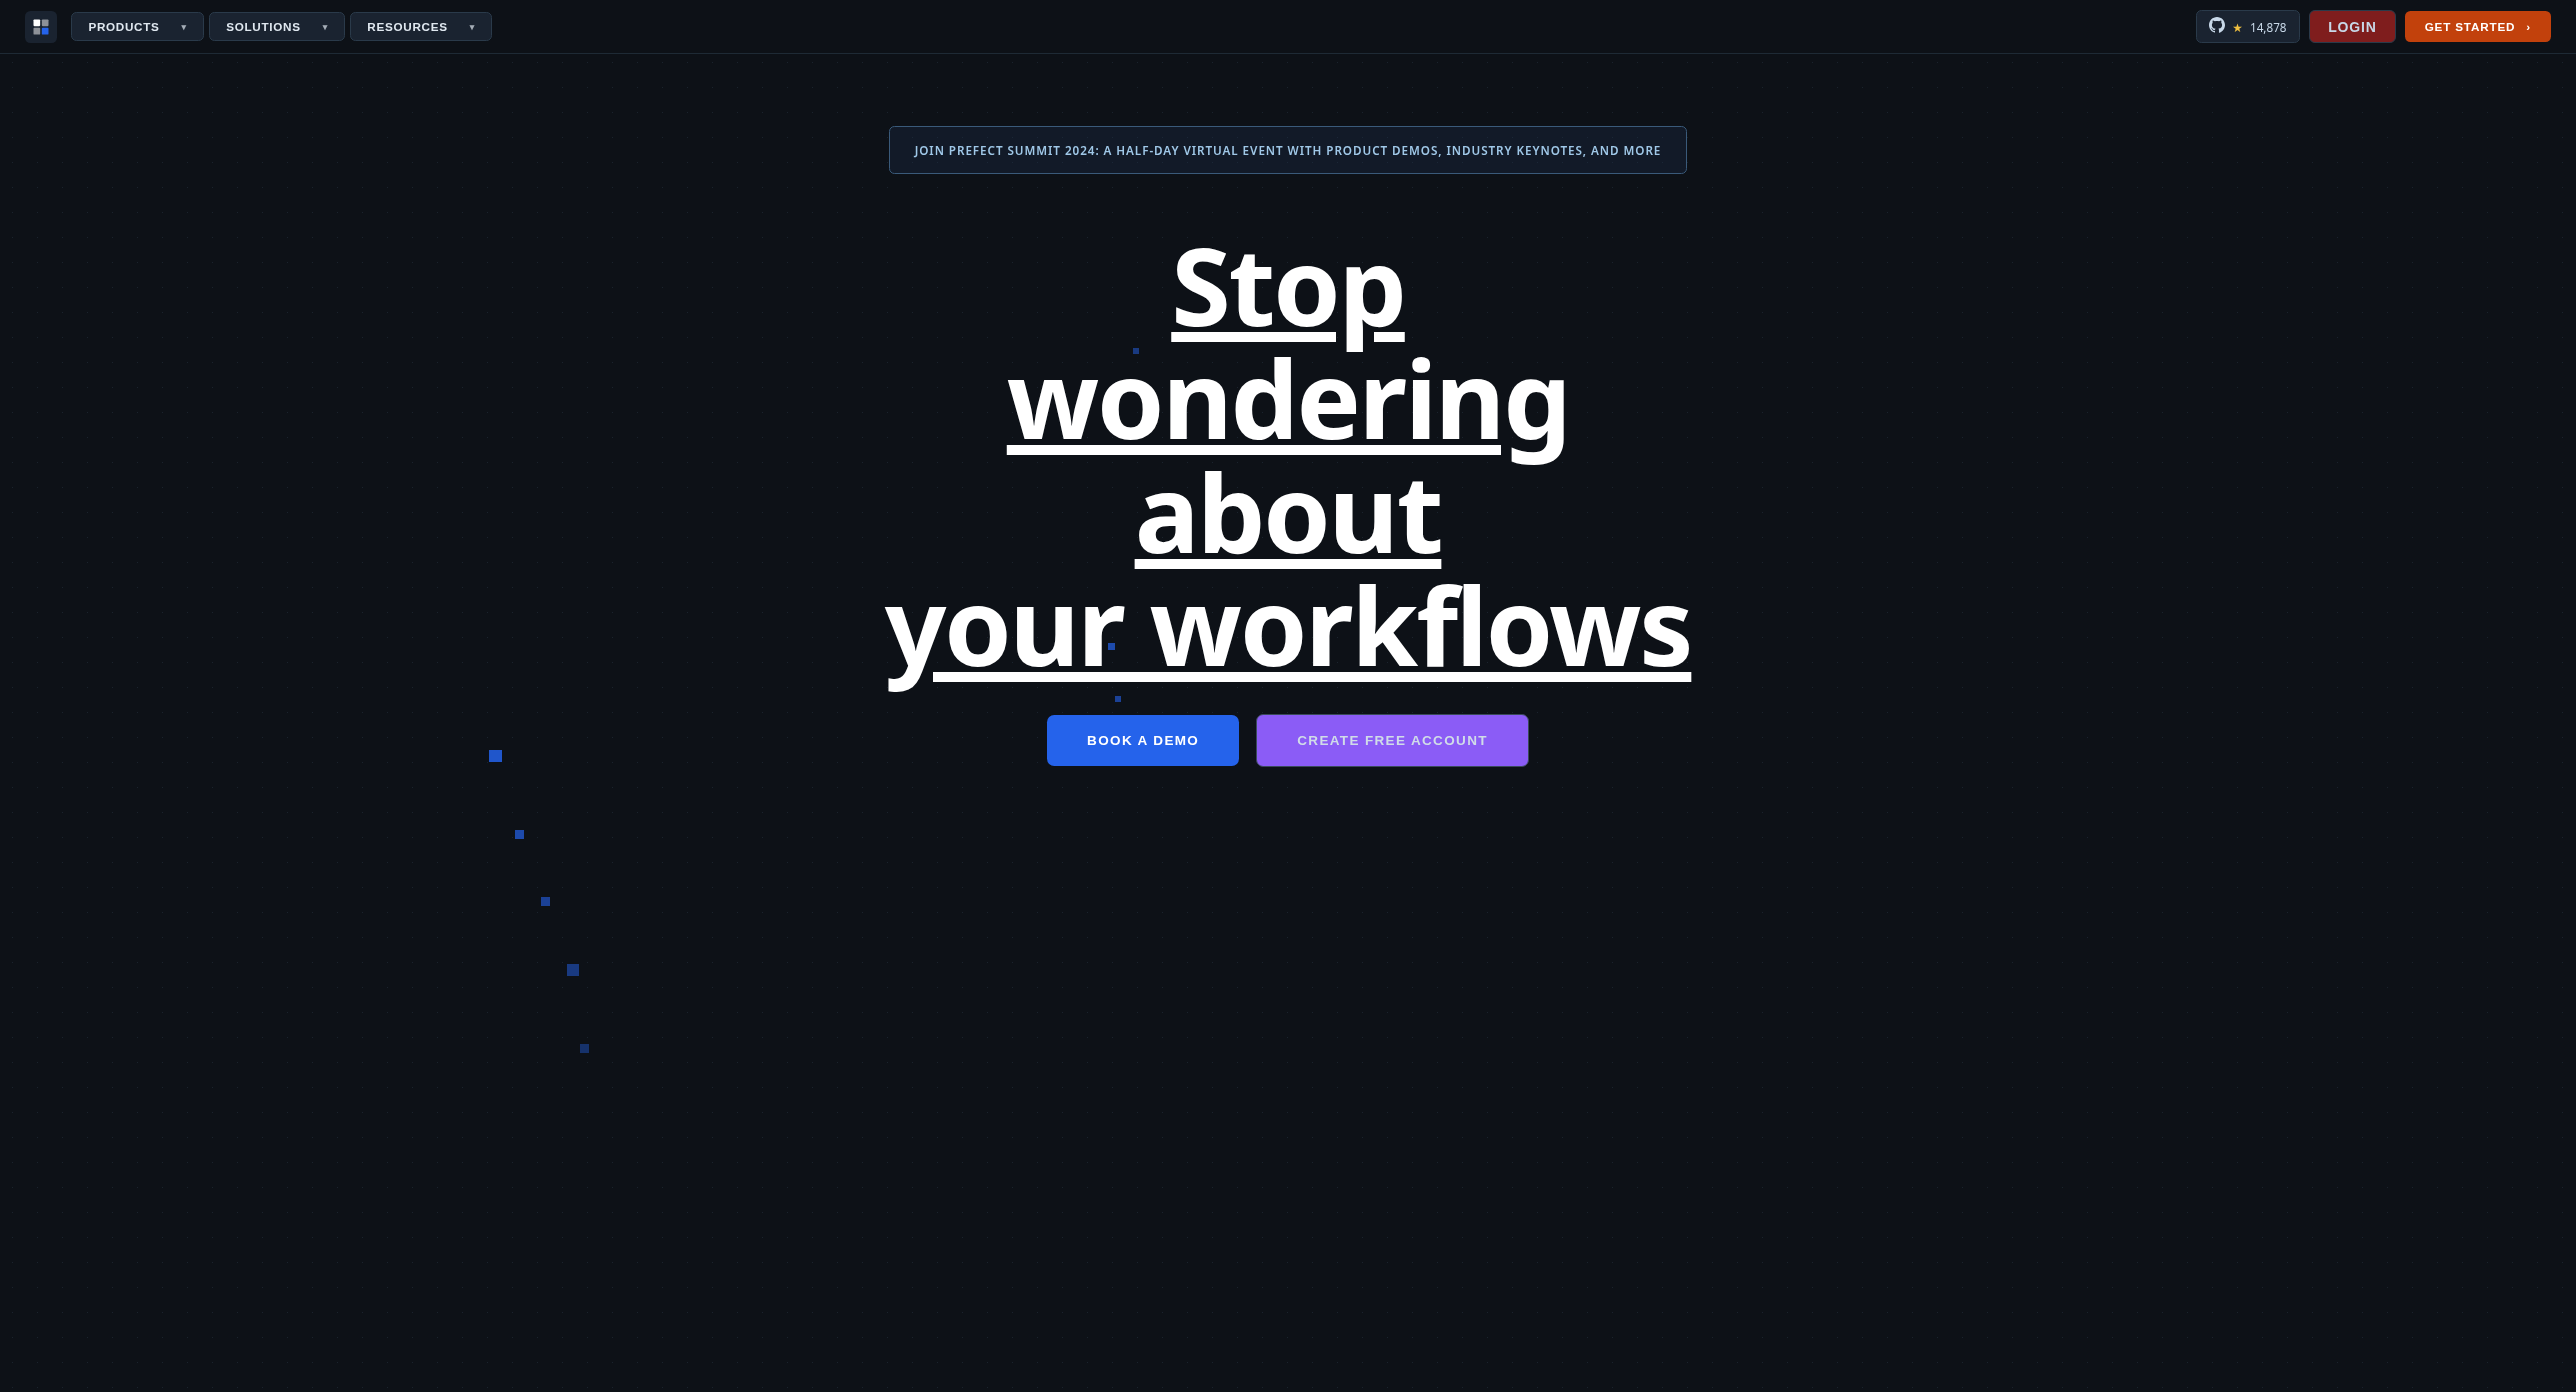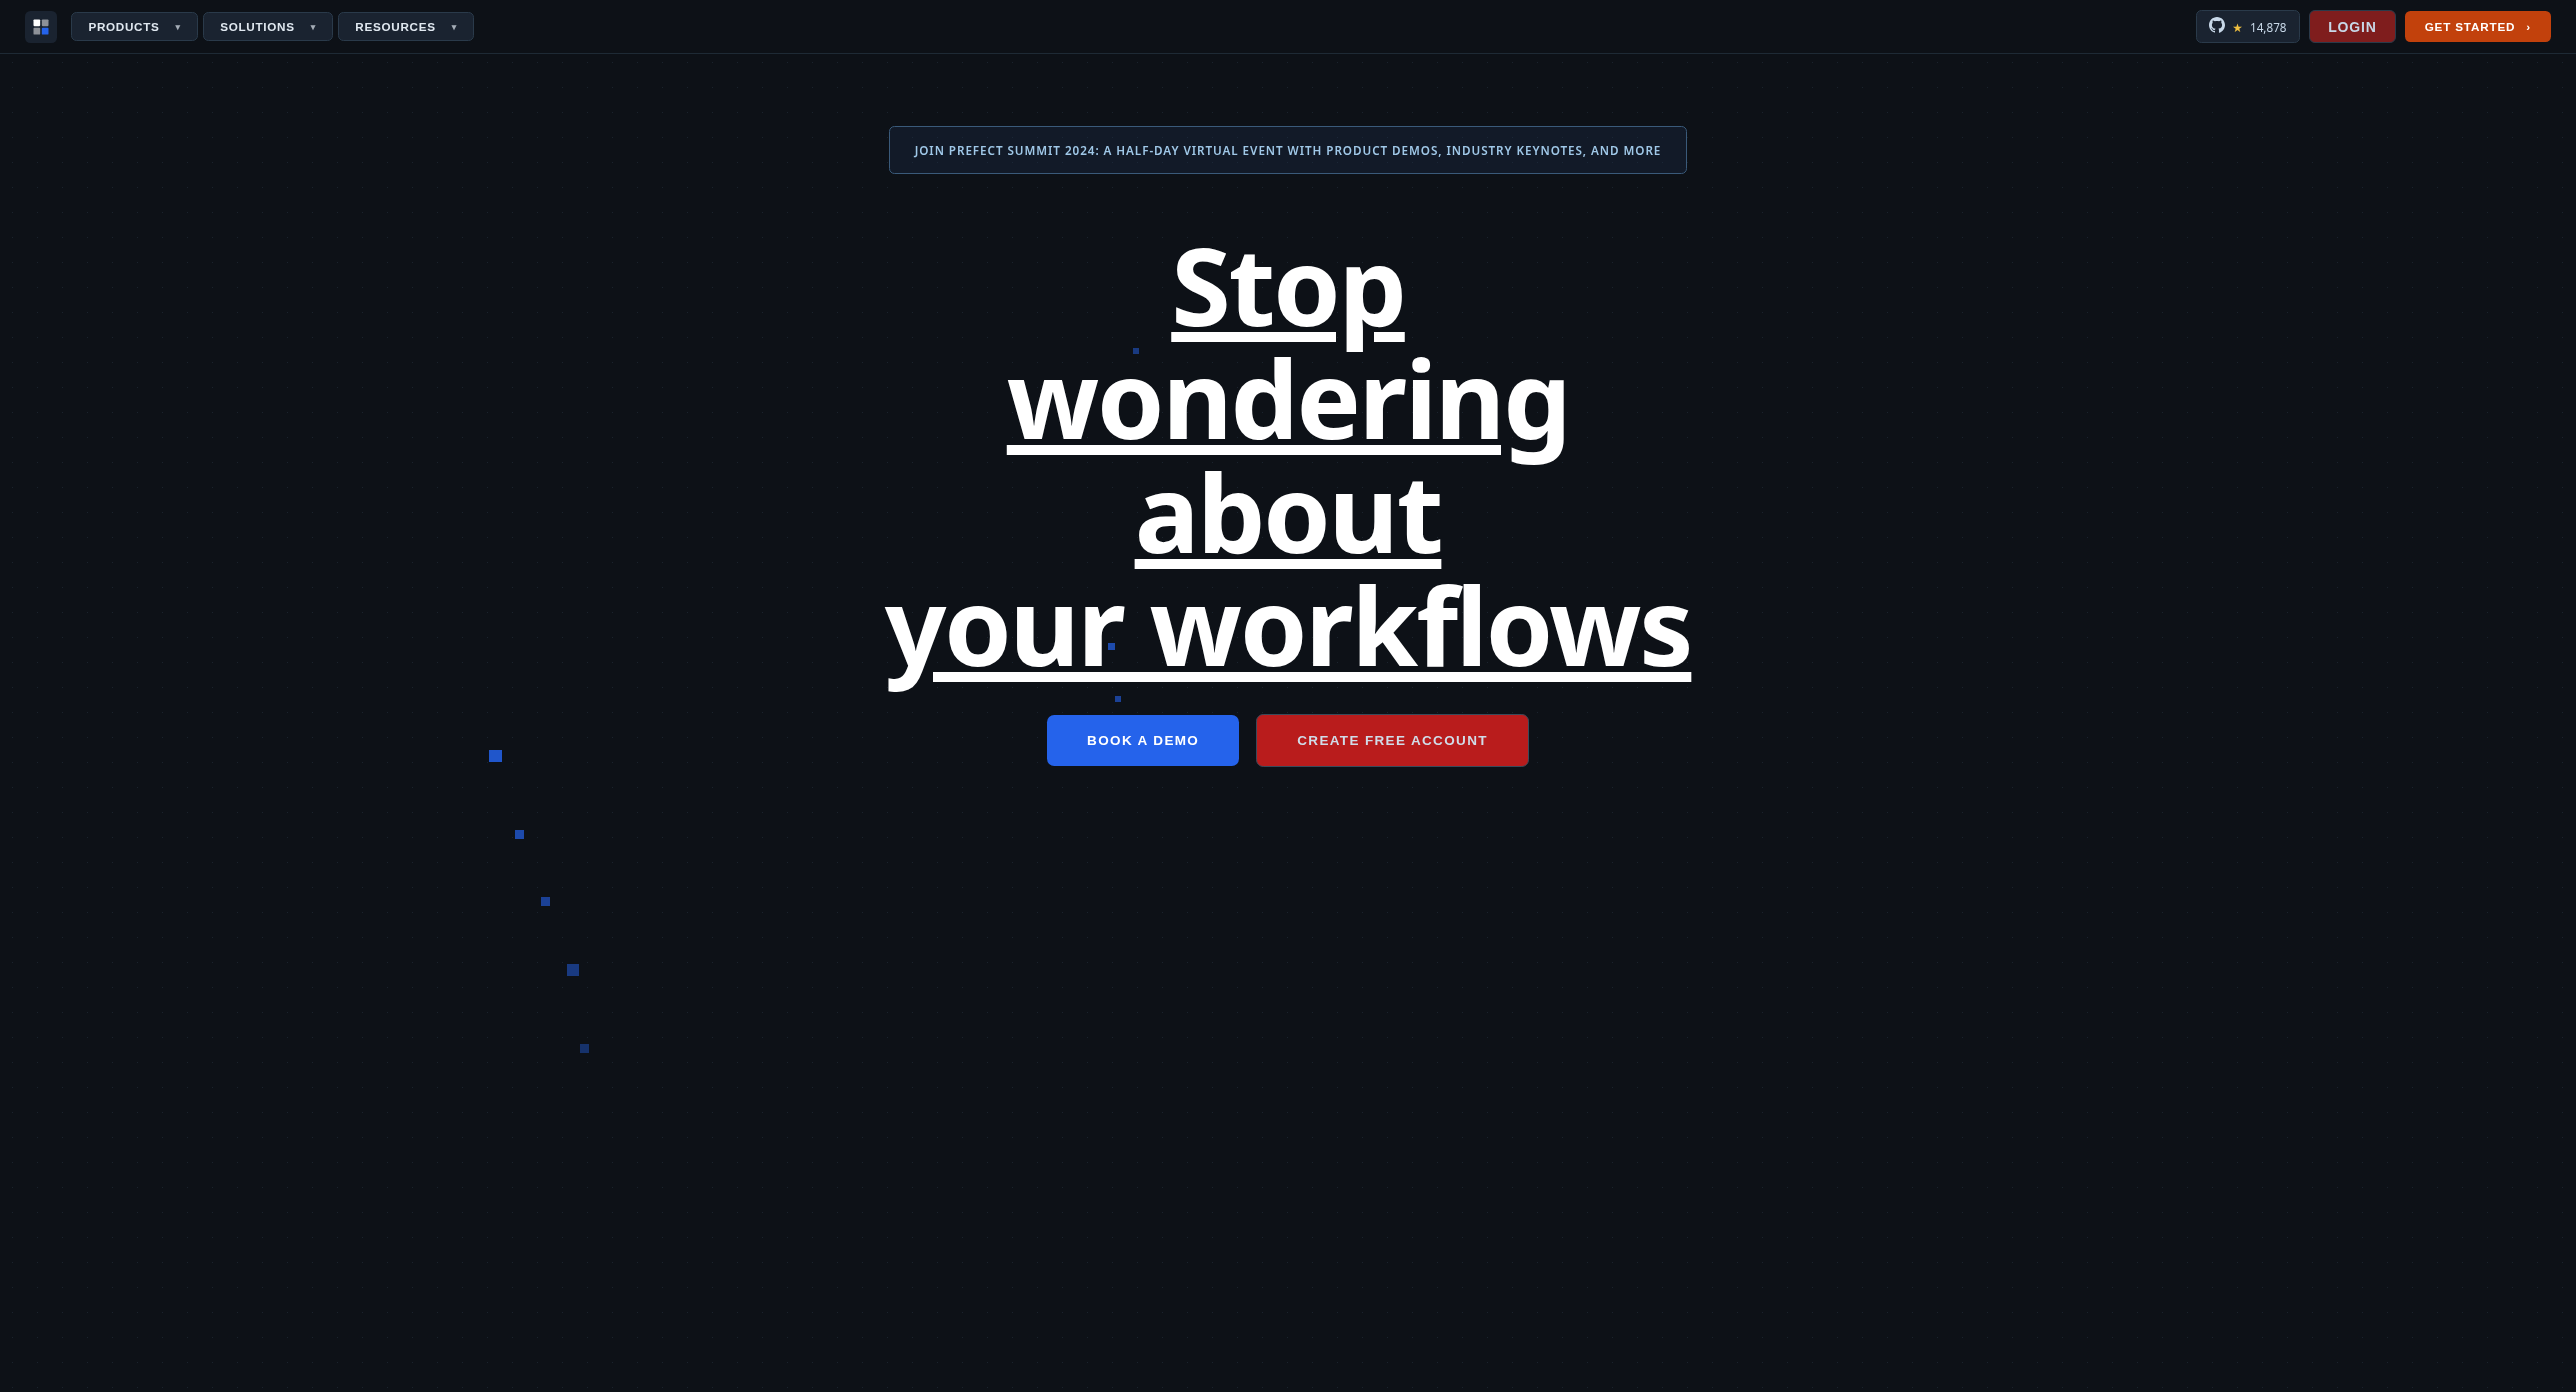--- a/index.html
+++ b/index.html
@@ -64,21 +64,21 @@
       border: 0.9px solid #2a3a4a;
       color: #e0e8f0;
       padding: 7.2px 16px;
       border-radius: 5.4px;
       font-size: 11.7px;
       font-weight: 600;
       letter-spacing: 0.06em;
       cursor: pointer;
       display: flex;
       align-items: center;
-      gap: 16px;
+      gap: 22px;
       text-transform: uppercase;
     }
 
     .nav-chevron {
       font-size: 9px;
       opacity: 0.7;
     }
 
     .nav-right {
       display: flex;
@@ -198,21 +198,21 @@
       padding: 18px 40px;
       border-radius: 7.2px;
       font-size: 13.5px;
       font-weight: 700;
       letter-spacing: 0.1em;
       cursor: pointer;
       text-transform: uppercase;
     }
 
     .cta-secondary {
-      background: #b91c1c;
+      background: #8b5cf6;
       border: 0.9px solid #3a4a5a;
       color: #d0dce8;
       padding: 18px 40px;
       border-radius: 7.2px;
       font-size: 13.5px;
       font-weight: 700;
       letter-spacing: 0.1em;
       cursor: pointer;
       text-transform: uppercase;
     }

